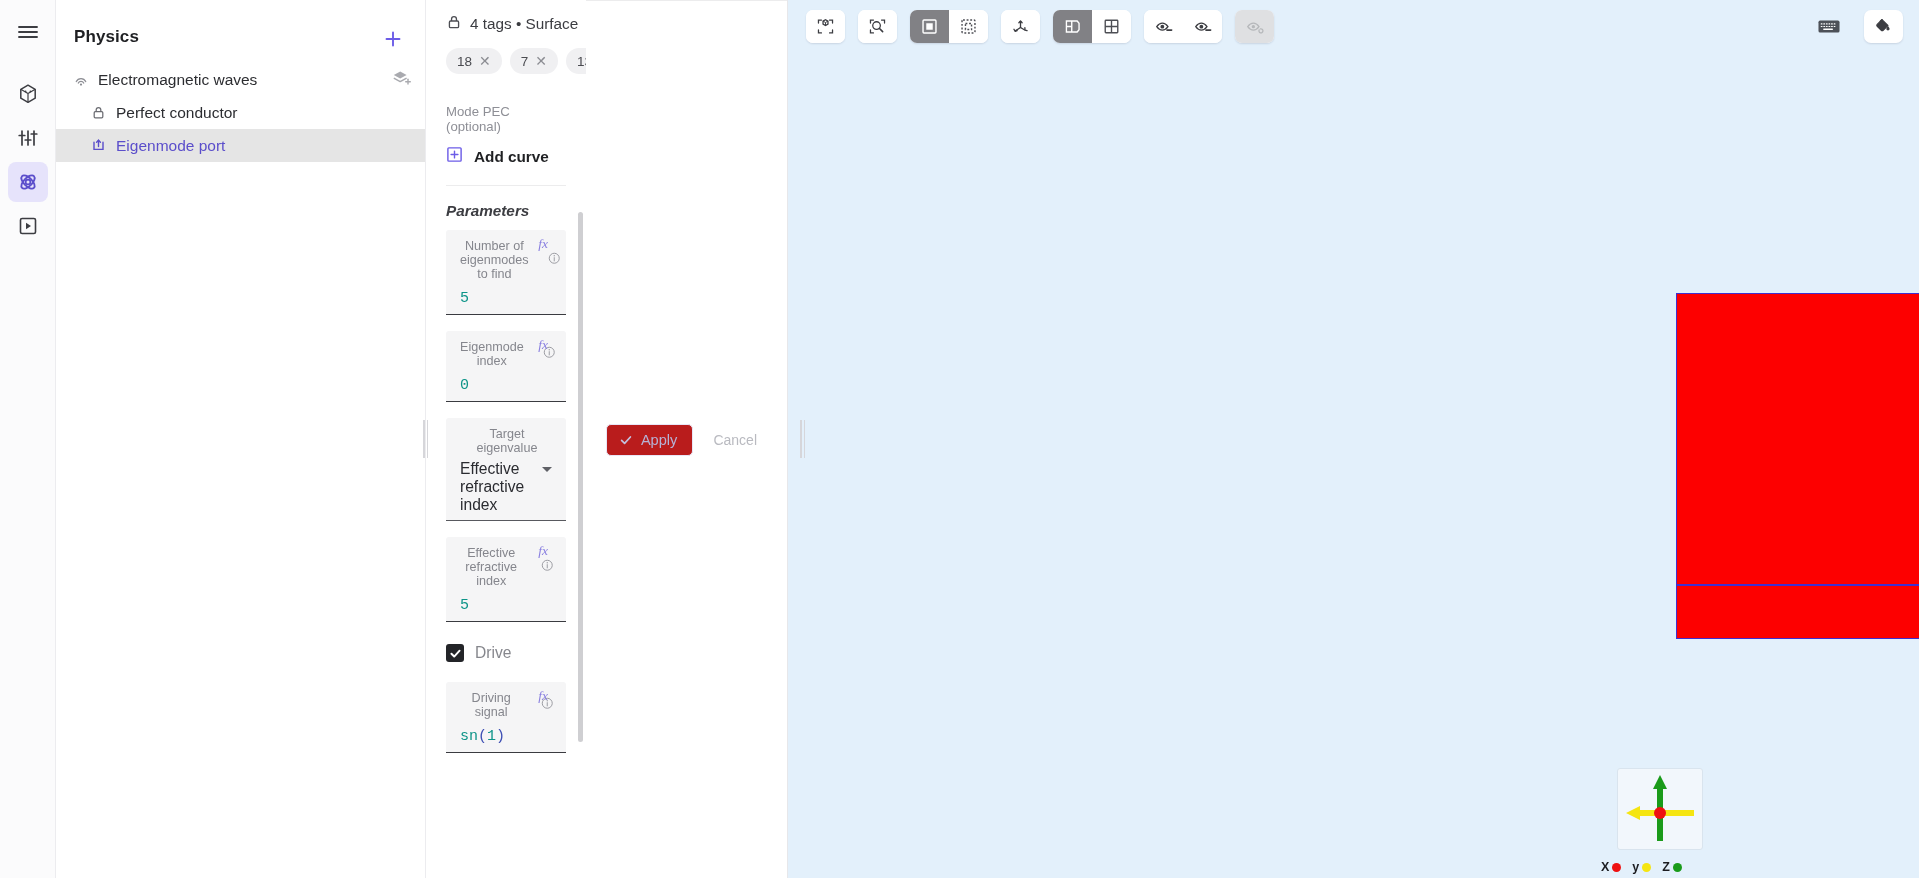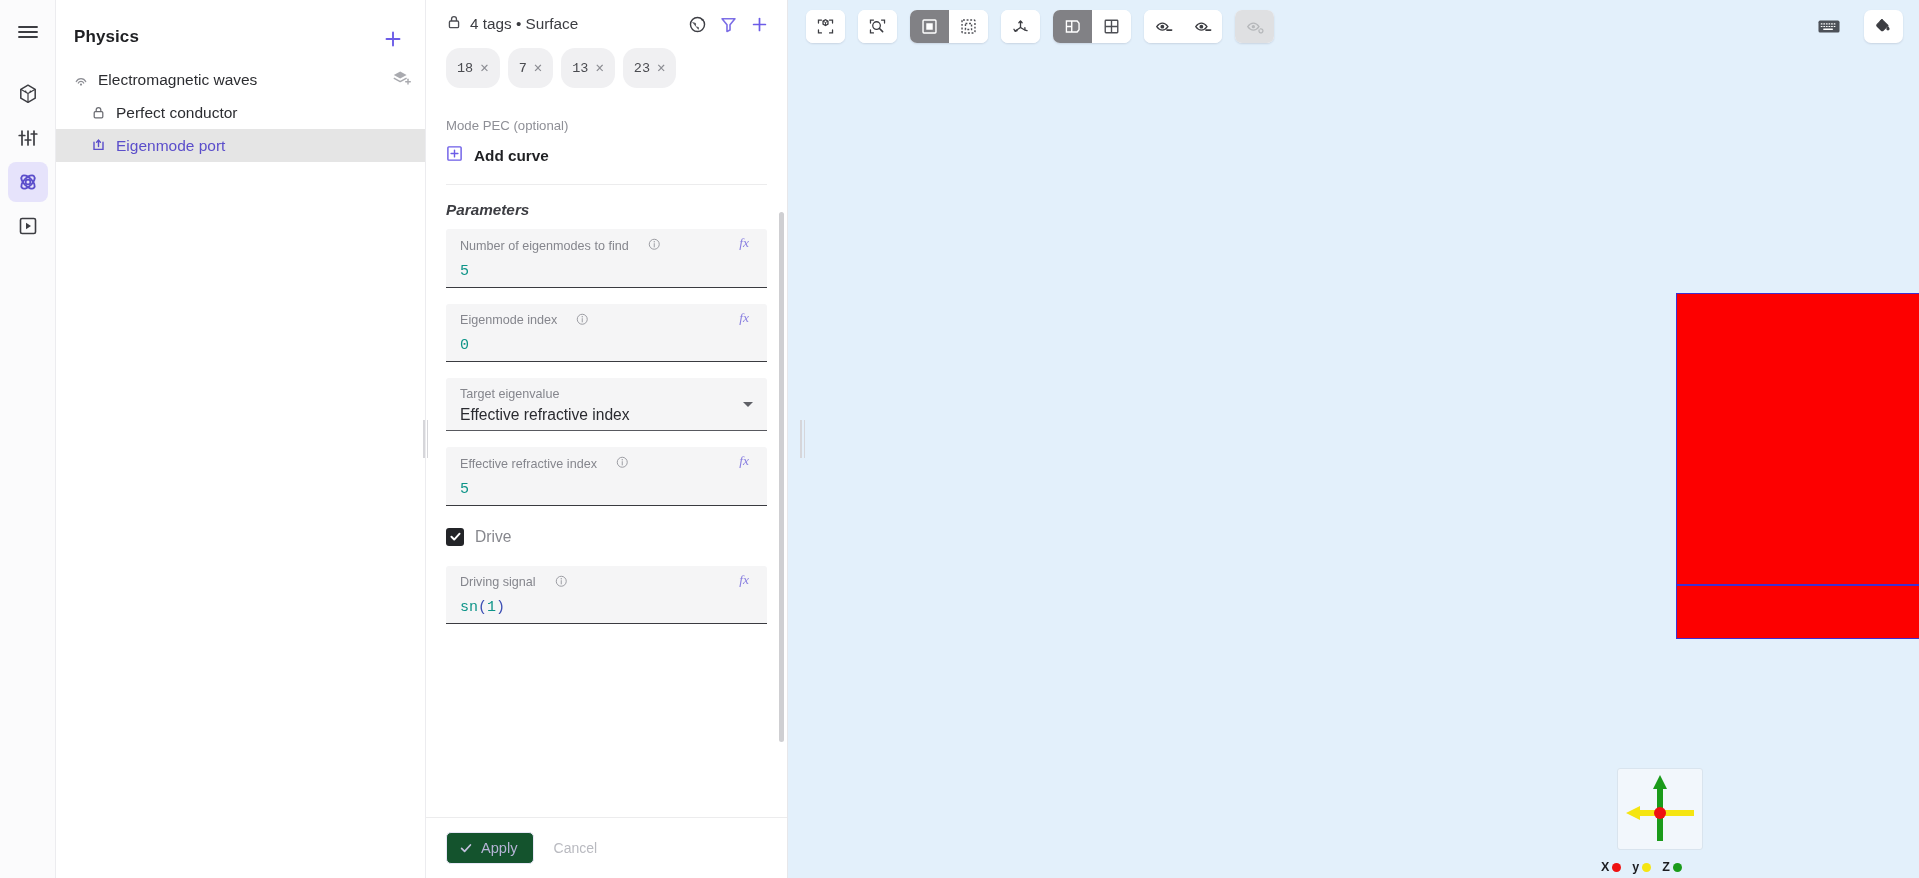--- a/index.html
+++ b/index.html
@@ -52,39 +52,39 @@
   .tree-row.selected { background: #e5e5e5; color: #5b4ecb; }
   .tree-row .label { flex: 1; white-space: nowrap; overflow: hidden; text-overflow: ellipsis; }
   .tree-row .trail-icon { opacity: .85; }
   .tree-icon { width: 17px; height: 17px; display: flex; align-items: center; justify-content: center; flex: 0 0 17px; }
 
   
   .props {
     width: 362px; flex: 0 0 362px;
     background: #ffffff;
     position: relative;
-    display: flex; flex-direction: column;
+    display: flex; flex-direction: row;
     border-right: 1px solid #e7e7ea;
   }
   .props-scroll {
     flex: 1; overflow: hidden; position: relative;
   }
   .props-head {
     display: flex; align-items: center; padding: 14px 18px 6px 20px; gap: 8px;
   }
   .props-head .lock { flex: 0 0 auto; }
   .props-head .htext { font-size: 15.3px; color: #3b3c41; flex: 1; white-space: nowrap; }
   .props-head .hicons { display: flex; align-items: center; gap: 12px; }
   .props-head .hicons span { cursor: pointer; display: flex; }
 
   .tagrow { display: flex; gap: 8px; padding: 8px 20px 16px 20px; flex-wrap: nowrap; }
   .tag {
-    background: #f0f0f2; border-radius: 14px; height: 40px;
+    background: #f0f0f2; border-radius: 14px; height: 26px;
     display: flex; align-items: center; gap: 7px;
-    padding: 0 11px; font-size: 13.5px; color: #4a4b50; cursor: default; font-family: Liberation Mono, monospace;
+    padding: 0 11px; font-size: 13.5px; color: #4a4b50; cursor: default;
   }
   .tag .x { color: #8b8c92; font-size: 14px; cursor: pointer; line-height: 1; }
 
   .section-sep { height: 1px; background: #ececed; margin: 0 20px; }
 
   .subtle-label { font-size: 13.2px; color: #8e8f96; padding: 14px 20px 0 20px; }
   .addcurve {
     display: flex; align-items: center; gap: 11px;
     padding: 12px 20px 18px 20px; cursor: pointer;
     font-size: 15.3px; font-weight: 700; color: #1f2023;
@@ -128,21 +128,21 @@
 
   .props-footer {
     border-top: 1px solid #ececed;
     padding: 14px 20px; display: flex; align-items: center; gap: 10px;
     background: #fff;
   }
   .apply-btn {
     display: flex; align-items: center; gap: 8px;
     border: 1px solid #e8e6f7; border-radius: 5px;
     padding: 7px 15px 7px 12px; font-size: 14.6px; color: #b6b3d6;
-    cursor: default; background: #14532d;
+    cursor: default; background: #b91c1c;
   }
   .cancel-btn { font-size: 14px; color: #b9bac0; padding: 7px 10px; cursor: pointer; }
 
   
   .vscroll {
     position: absolute; right: 3px; top: 212px; width: 5px; height: 530px;
     background: #cfcfd2; border-radius: 3px;
   }
   .drag-handle {
     position: absolute; width: 9px; height: 44px; top: 50%; margin-top: -22px;

